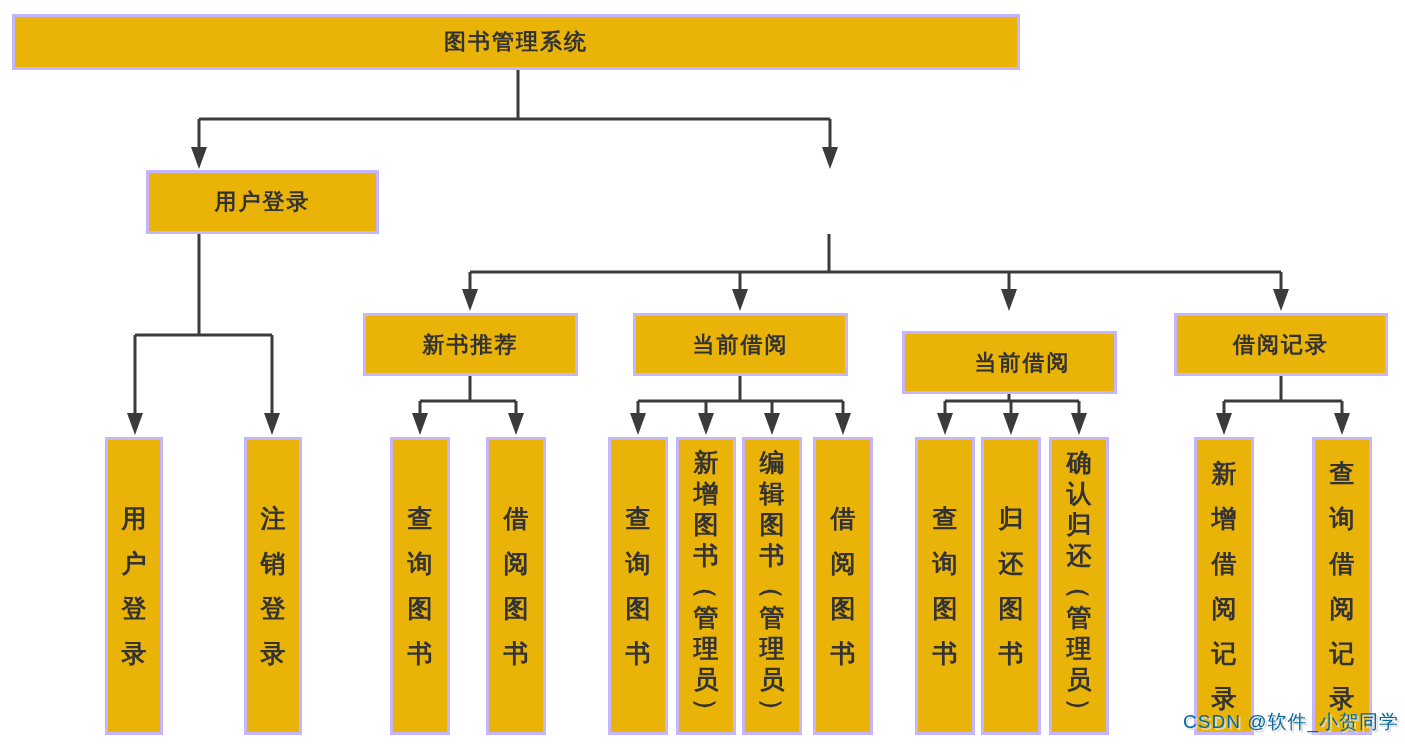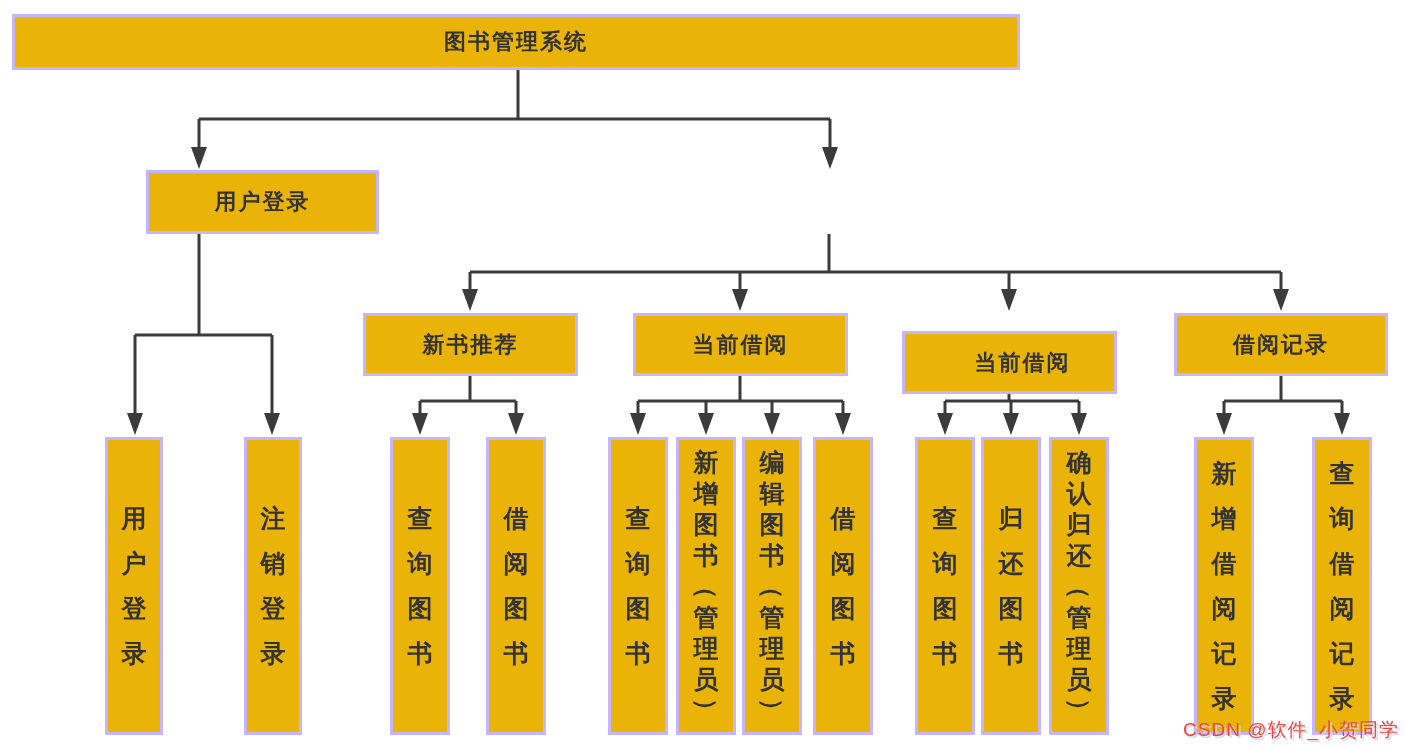--- a/index.html
+++ b/index.html
@@ -14,22 +14,22 @@
     position:absolute; box-sizing:border-box; background:#eab308;
     border:3px solid #c4b5fd; display:flex; align-items:center; justify-content:center;font-weight:bold;
   }
   .hlabel { font-size:22px; letter-spacing:2px; white-space:nowrap; }
   .leaf { flex-direction:column; font-size:25px; }
   .leaf span { display:block; text-align:center; }
   .leaf.loose span { line-height:45px; }
   .leaf.tight span { line-height:31px; }
   .leaf span.rot { transform:rotate(90deg); }
   .watermark {
-    position:absolute; right:6px; bottom:4px; font-size:19px; letter-spacing:1px;
-    color:#ef4444; text-shadow:2px 2px 0 #d9d9d9; white-space:nowrap;
+    position:absolute; right:6px; bottom:12px; font-size:19px; letter-spacing:1px;
+    color:#0369a1; text-shadow:2px 2px 0 #d9d9d9; white-space:nowrap;
   }
 </style>
 </head>
 <body>
 
 <div id="canvas">
 
   <svg class="connectors" viewBox="0 0 1405 747" xmlns="http://www.w3.org/2000/svg">
 
     <path d="M518 70 V119"></path>

